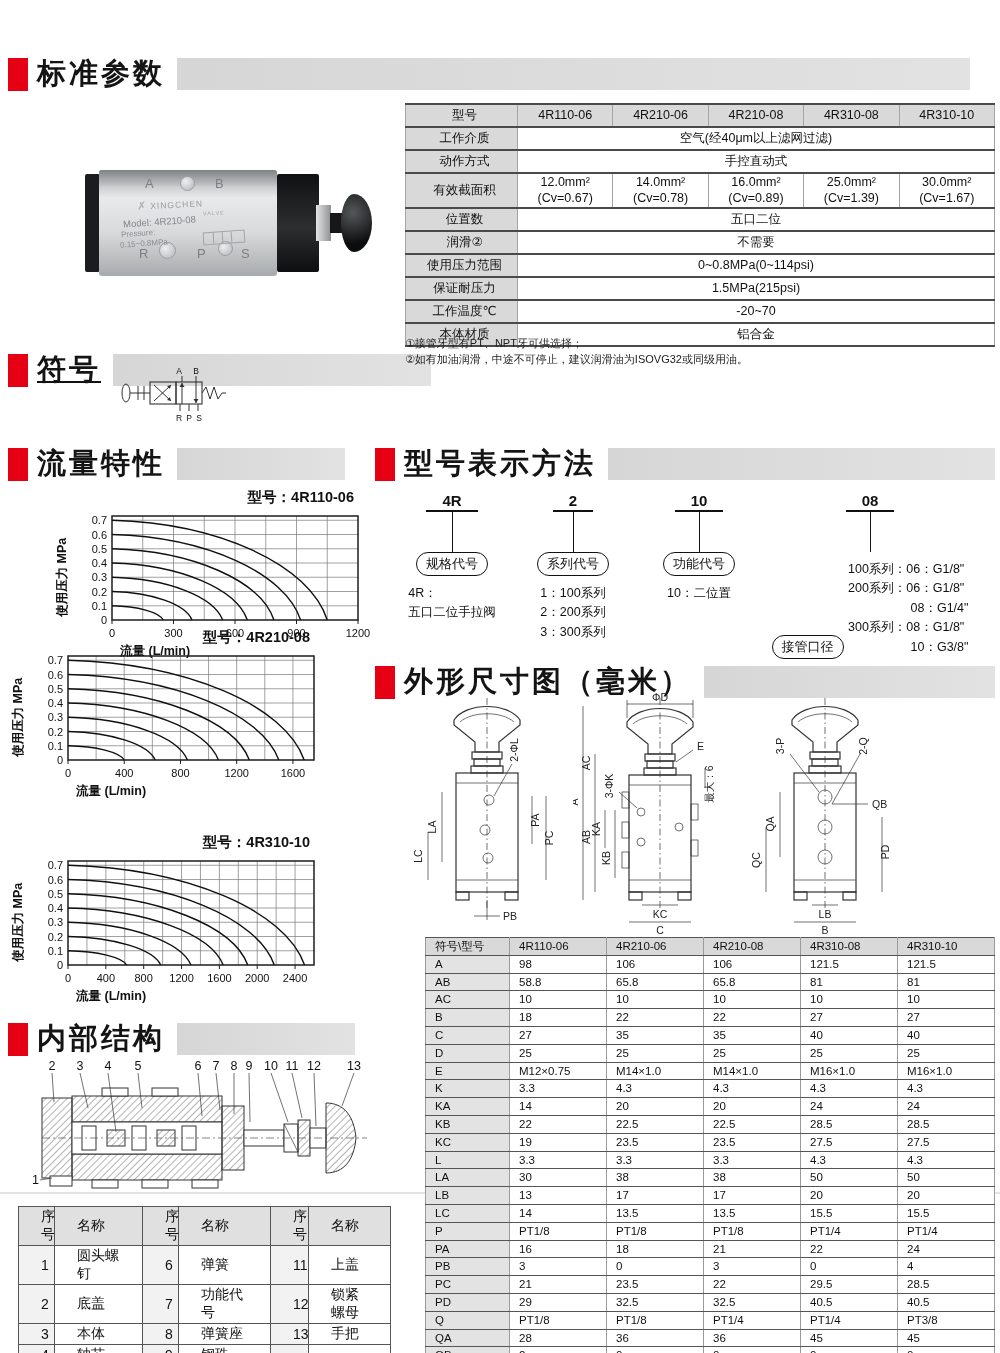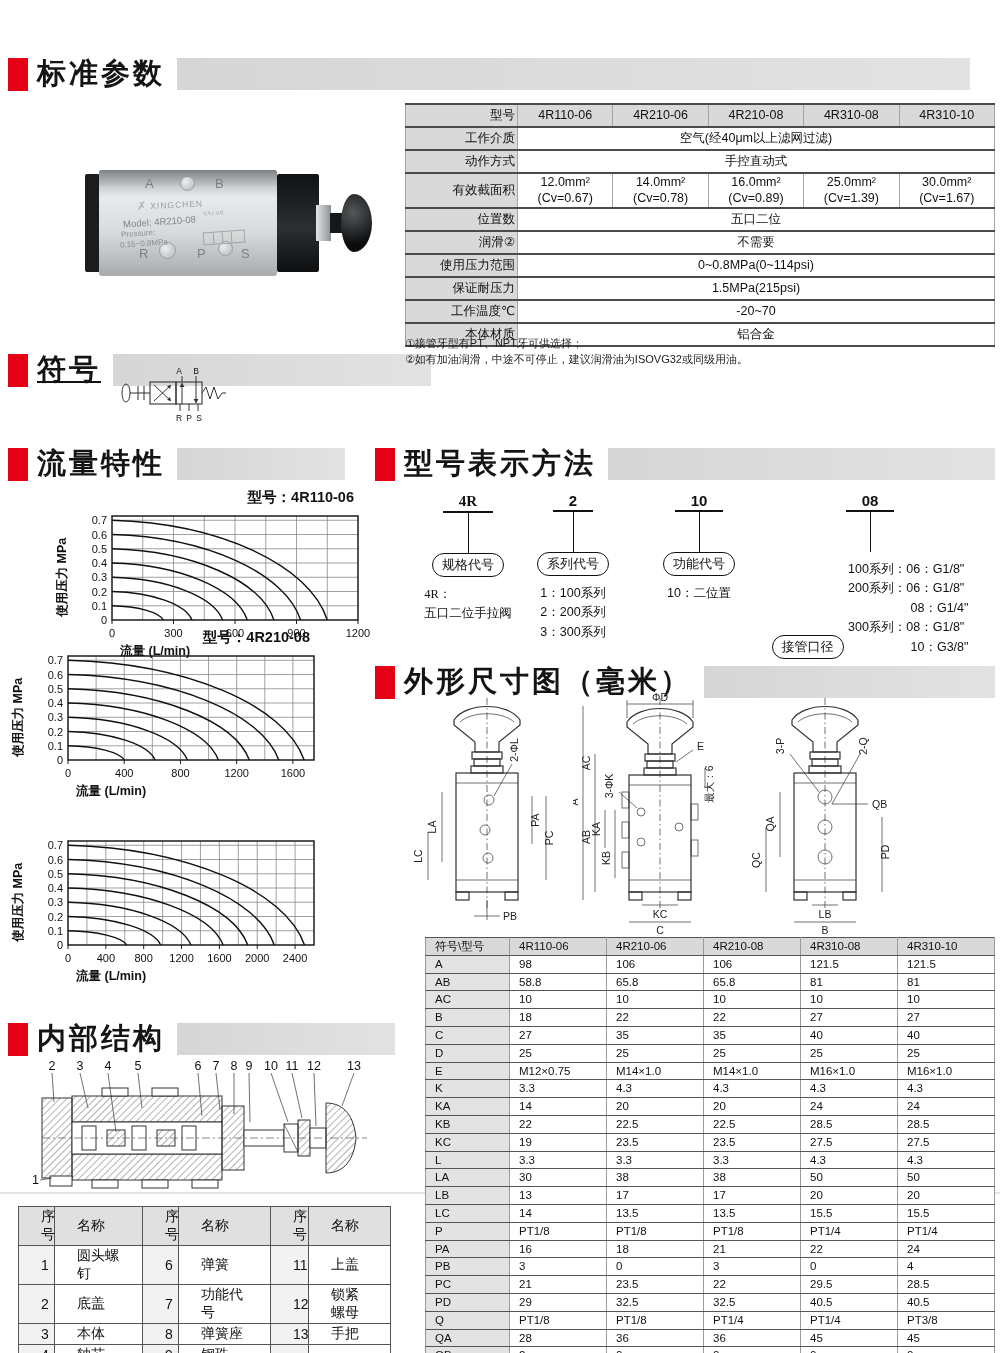--- a/index.html
+++ b/index.html
@@ -8,27 +8,27 @@
   
   .heading{position:absolute;display:flex;align-items:center;height:38px;}
   .hred{width:20px;height:33px;background:#e60014;margin-right:9px;flex:none;}
   .htxt{font-size:29px;font-weight:bold;letter-spacing:3px;white-space:nowrap;color:#141414;}
   .hbar{flex:1;height:32px;background:linear-gradient(90deg,#d6d6d6,#e2e2e2);margin-left:12px;}
   #h-params{left:8px;top:55px;width:962px;}
   #h-symbol{left:8px;top:351px;width:423px;text-decoration:underline;}
   #h-flow{left:8px;top:445px;width:337px;}
   #h-model{left:375px;top:445px;width:620px;}
   #h-outline{left:375px;top:663px;width:620px;text-align:right;}
-  #h-internal{left:8px;top:1020px;width:387px;}
+  #h-internal{left:8px;top:1020px;width:347px;}
 
   
   #spec{position:absolute;left:405px;top:103px;width:590px;border-collapse:collapse;table-layout:fixed;}
   #spec td{border-top:2px solid #4a4a4a;border-bottom:2px solid #4a4a4a;border-left:1px solid #a5a5a5;border-right:1px solid #a5a5a5;
            font-size:12.5px;text-align:center;padding:1px 2px;background:#fff;white-space:pre-line;line-height:1.25;height:19px;}
-  #spec td.lbl{background:#d9d9d9;text-align:right;padding-left:8px;margin-left:6px;}
+  #spec td.lbl{background:#d9d9d9;text-align:center;padding-left:8px;margin-left:6px;}
   #spec td.mod{background:#d9d9d9;}
   #spec-notes{position:absolute;left:405px;top:336px;width:600px;font-size:11px;line-height:1.45;color:#222;}
 
   
   #photo{position:absolute;left:85px;top:158px;width:258px;height:132px;}
   #photo .body{position:absolute;left:14px;top:12px;width:178px;height:106px;border-radius:3px;
       background:linear-gradient(180deg,#9fa3a5,#e8eaeb 26%,#d7d9da 60%,#a8abad);}
   #photo .topface{position:absolute;left:14px;top:12px;width:178px;height:16px;border-radius:3px 3px 0 0;
       background:linear-gradient(180deg,#7e8284,#c3c6c8);}
   #photo .capL{position:absolute;left:0;top:16px;width:15px;height:98px;background:#1b1c1e;border-radius:2px;}
@@ -52,21 +52,21 @@
   .chart{position:absolute;left:6px;width:334px;}
   #chart1{top:488px;margin-left:44px;} #chart2{top:628px;} #chart3{top:833px;}
   .ctitle{text-align:right;padding-right:30px;font-size:14.5px;font-weight:bold;height:20px;}
   svg.flow{display:block;}
   svg.flow .tick{font-size:11px;fill:#111;}
   svg.flow .axis-label{font-size:12.5px;fill:#111;font-weight:bold;}
 
   
   #mcode{position:absolute;left:392px;top:492px;width:606px;height:170px;}
   .mc{position:absolute;top:0;text-align:center;}
-  #mc1{left:16px;width:120px;font-family:Liberation Serif, serif;} #mc2{left:122px;width:118px;} #mc3{left:248px;width:118px;} #mc4{left:352px;width:252px;}
+  #mc1{left:0;width:120px;} #mc2{left:122px;width:118px;} #mc3{left:248px;width:118px;} #mc4{left:352px;width:252px;}
   .mc .code{display:inline-block;font-size:15px;font-weight:bold;border-bottom:2px solid #111;padding:0 16px 1px;}
   .mc .vline{width:1px;height:40px;background:#111;margin:0 auto;}
   .mc .oval{display:inline-block;border:1.3px solid #111;border-radius:14px;padding:2px 9px;font-size:13px;white-space:nowrap;}
   .mc .desc{margin-top:8px;font-size:12.5px;line-height:1.55;text-align:left;display:inline-block;white-space:pre;}
 
   
   #outline-draw{position:absolute;left:408px;top:692px;width:590px;height:245px;}
   #outline-draw svg{position:absolute;top:0;}
   #ov-left{left:0;} #ov-mid{left:165px;} #ov-right{left:340px;}
   .draw line,.draw path,.draw rect,.draw circle{stroke:#333;fill:none;}
@@ -348,20 +348,21 @@
         <path d="M 62 40.76712328767124 C 152.66857142857143 42.9041095890411, 228.83017142857142 72.82191780821917, 243.33714285714285 112" fill="none" stroke="#101010" stroke-width="1.4"></path>
         <path d="M 62 55.01369863013698 C 137.2057142857143 56.723287671232875, 200.3785142857143 80.65753424657534, 212.41142857142856 112" fill="none" stroke="#101010" stroke-width="1.4"></path>
         <path d="M 62 69.26027397260273 C 121.74285714285713 70.54246575342466, 171.92685714285716 88.4931506849315, 181.48571428571427 112" fill="none" stroke="#101010" stroke-width="1.4"></path>
         <path d="M 62 83.5068493150685 C 105.57714285714286 84.36164383561643, 142.18194285714287 96.32876712328766, 149.15428571428572 112" fill="none" stroke="#101010" stroke-width="1.4"></path>
         <path d="M 62 97.75342465753425 C 90.11428571428571 98.18082191780823, 113.73028571428571 104.16438356164385, 118.22857142857143 112" fill="none" stroke="#101010" stroke-width="1.4"></path>
         <text x="16" y="69.26027397260273" text-anchor="middle" class="axis-label" transform="rotate(-90 16 69.26027397260273)">使用压力  MPa</text>
         <text x="70" y="147" class="axis-label">流量 (L/min)</text>
       </svg>
   </div>
   <div class="chart" id="chart3">
+    <div class="ctitle">型号：4R310-10</div>
     <svg class="flow" width="334" height="150">
         <line x1="80.92307692307692" y1="8" x2="80.92307692307692" y2="112" stroke="#787878" stroke-width="0.7"></line>
         <line x1="99.84615384615384" y1="8" x2="99.84615384615384" y2="112" stroke="#787878" stroke-width="0.7"></line>
         <line x1="118.76923076923077" y1="8" x2="118.76923076923077" y2="112" stroke="#787878" stroke-width="0.7"></line>
         <line x1="137.69230769230768" y1="8" x2="137.69230769230768" y2="112" stroke="#787878" stroke-width="0.7"></line>
         <line x1="156.61538461538464" y1="8" x2="156.61538461538464" y2="112" stroke="#787878" stroke-width="0.7"></line>
         <line x1="175.53846153846155" y1="8" x2="175.53846153846155" y2="112" stroke="#787878" stroke-width="0.7"></line>
         <line x1="194.46153846153845" y1="8" x2="194.46153846153845" y2="112" stroke="#787878" stroke-width="0.7"></line>
         <line x1="213.3846153846154" y1="8" x2="213.3846153846154" y2="112" stroke="#787878" stroke-width="0.7"></line>
         <line x1="232.3076923076923" y1="8" x2="232.3076923076923" y2="112" stroke="#787878" stroke-width="0.7"></line>

